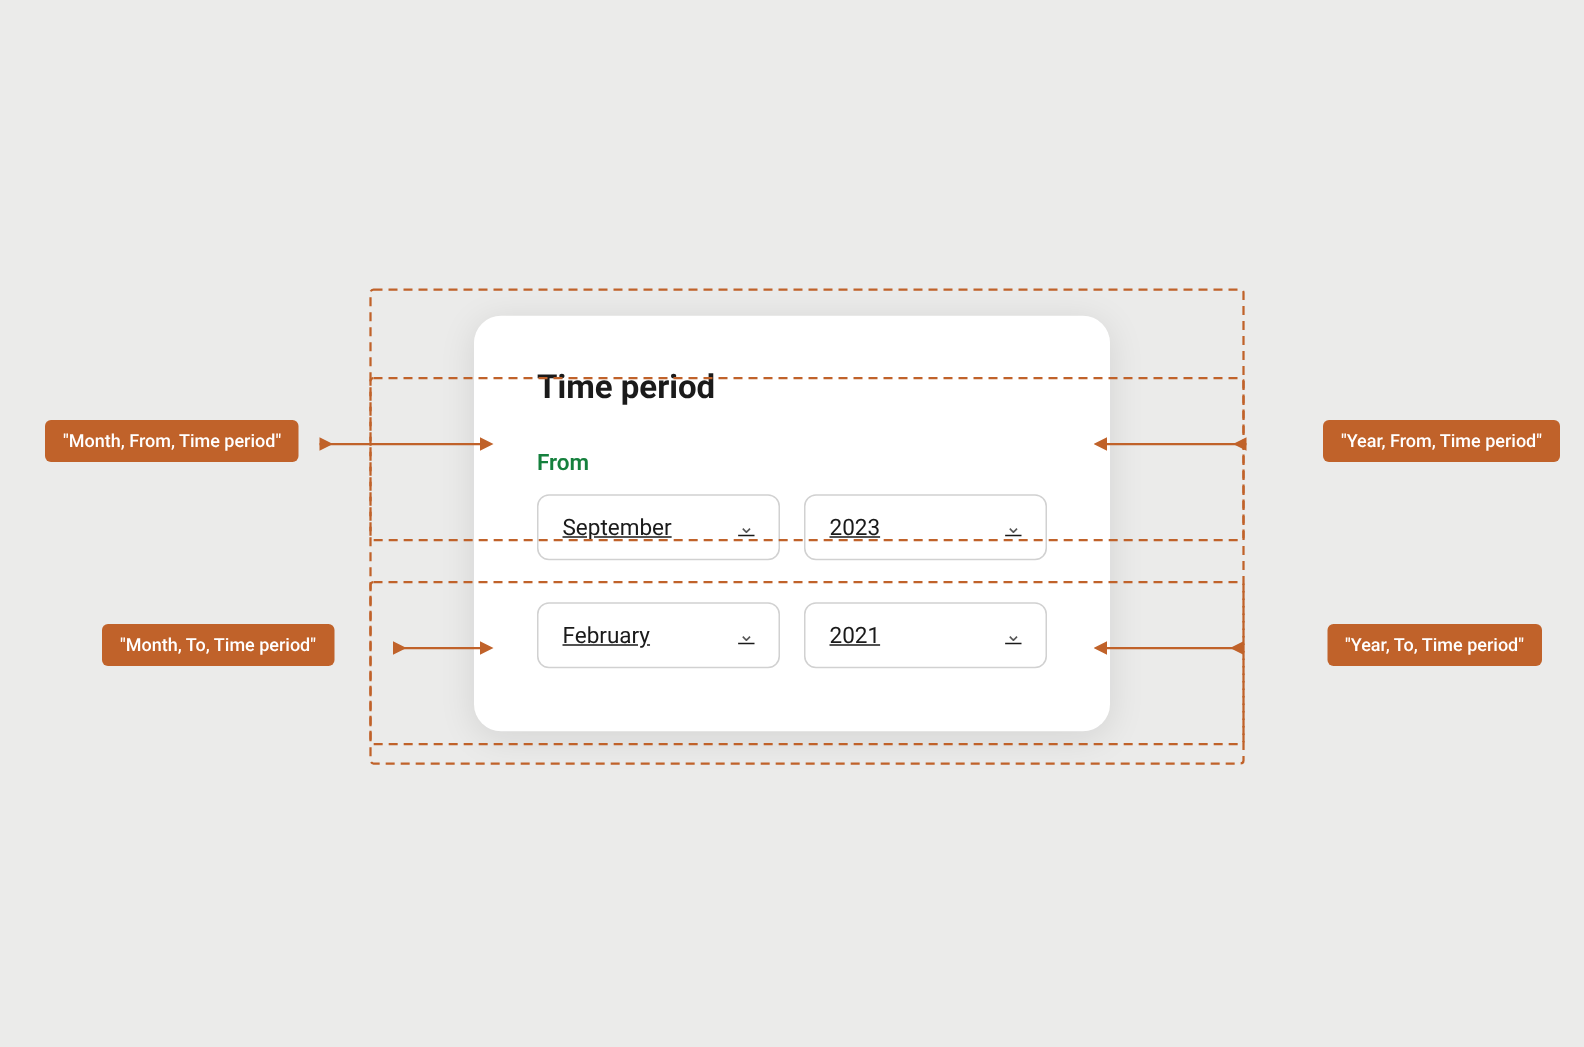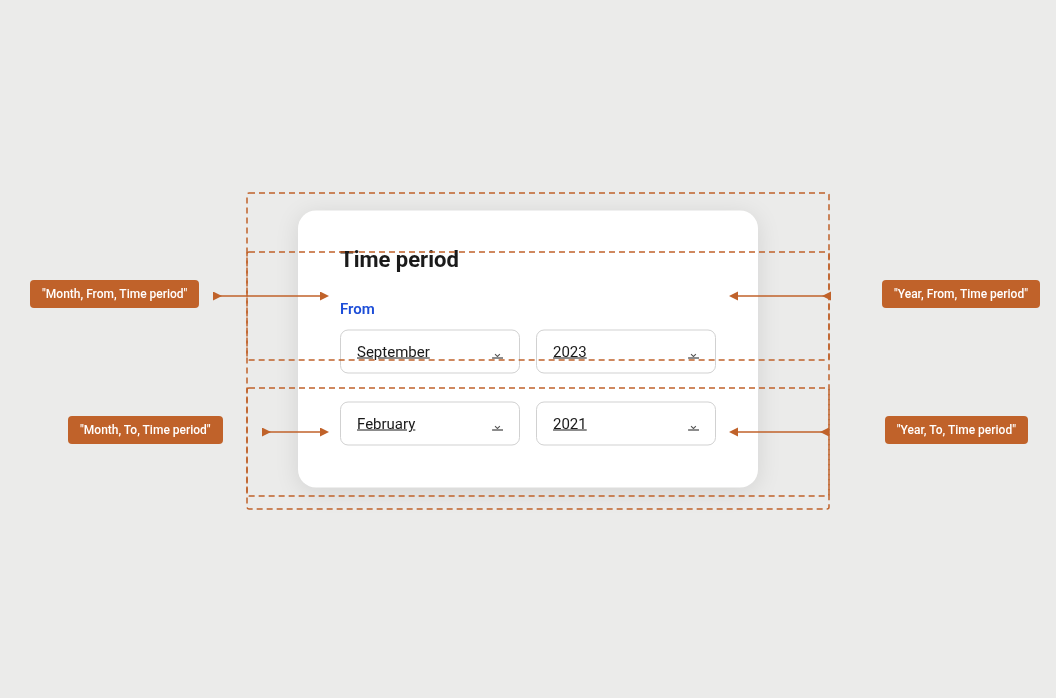--- a/index.html
+++ b/index.html
@@ -21,38 +21,38 @@
       width: 1056px;
       height: 698px;
     }
 
     
     .card {
       position: absolute;
       left: 50%;
       top: 50%;
       transform: translate(-50%, -50%);
-      width: 460px;
+      width: 424px;
       background: #ffffff;
       border-radius: 18px;
       padding: 36px 42px 42px 42px;
       box-shadow: 0 4px 24px rgba(0,0,0,0.10);
     }
 
     .card-title {
       font-size: 22px;
       font-weight: 700;
       color: #1a1a1a;
       margin-bottom: 28px;
     }
 
     .section-label {
       font-size: 15px;
       font-weight: 600;
-      color: #1d4ed8;
+      color: #15803d;
       margin-bottom: 12px;
     }
 
     .dropdowns-row {
       display: flex;
       gap: 16px;
       margin-bottom: 28px;
     }
 
     .dropdown {

